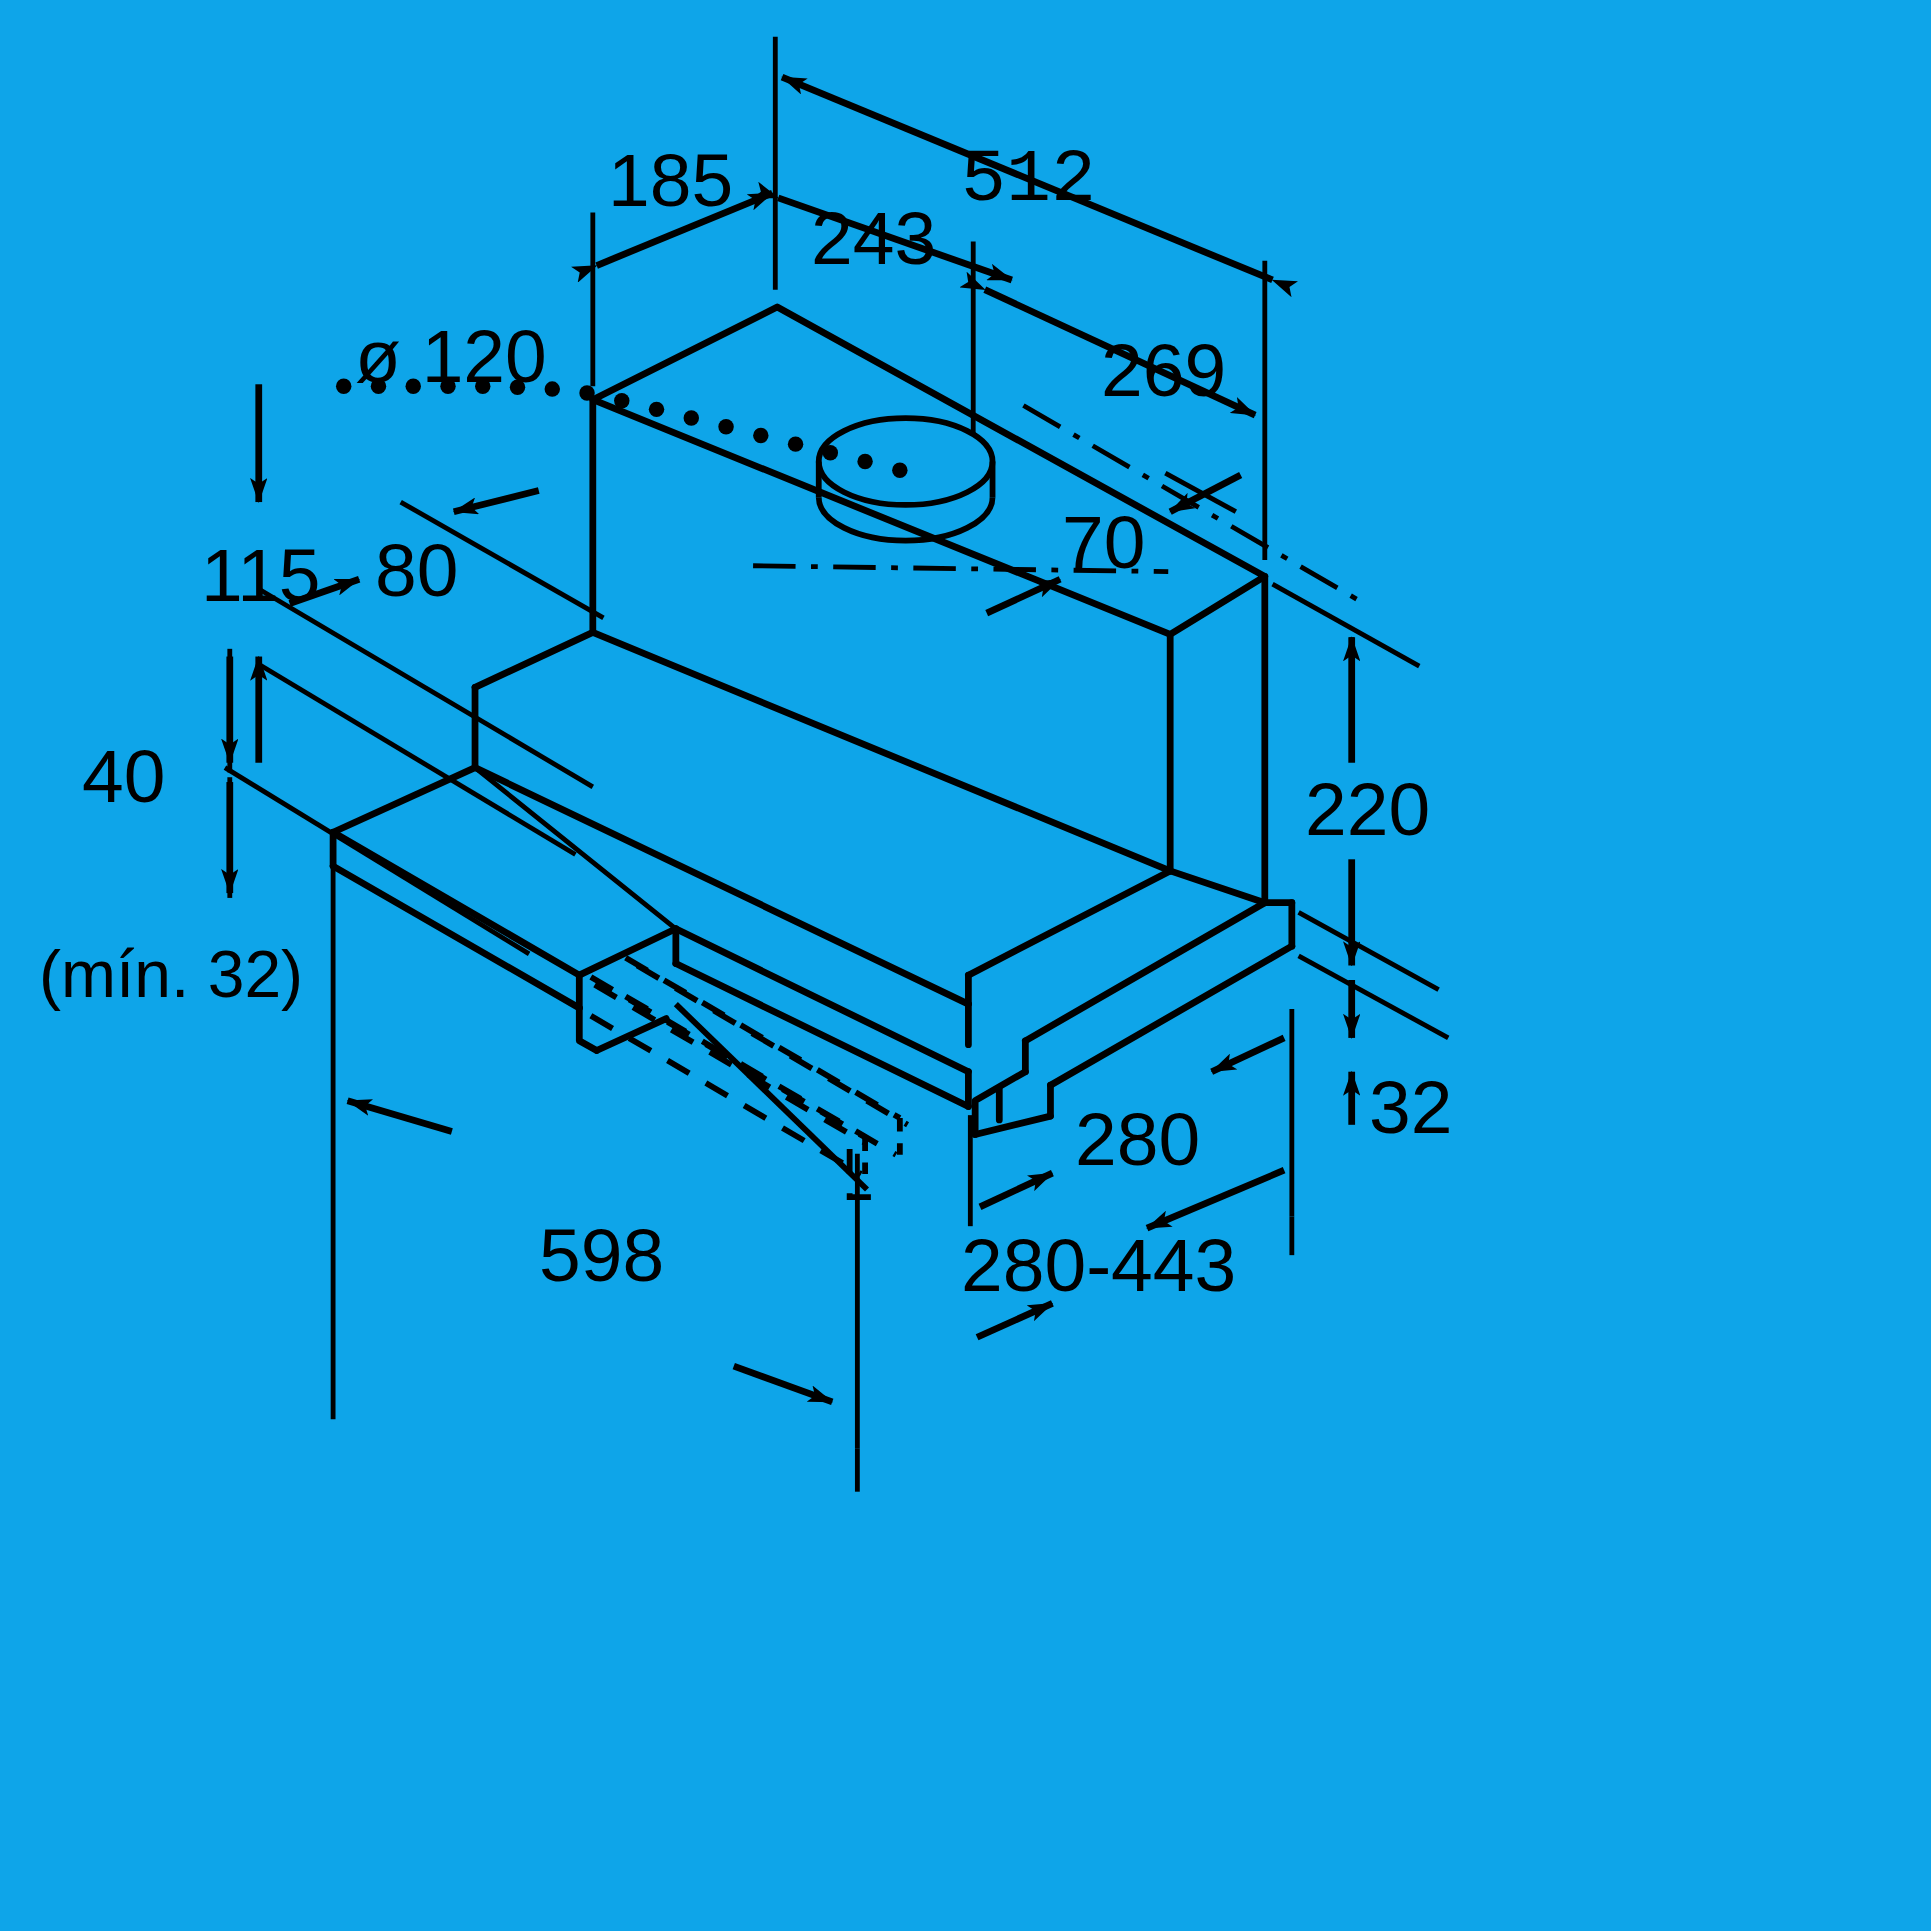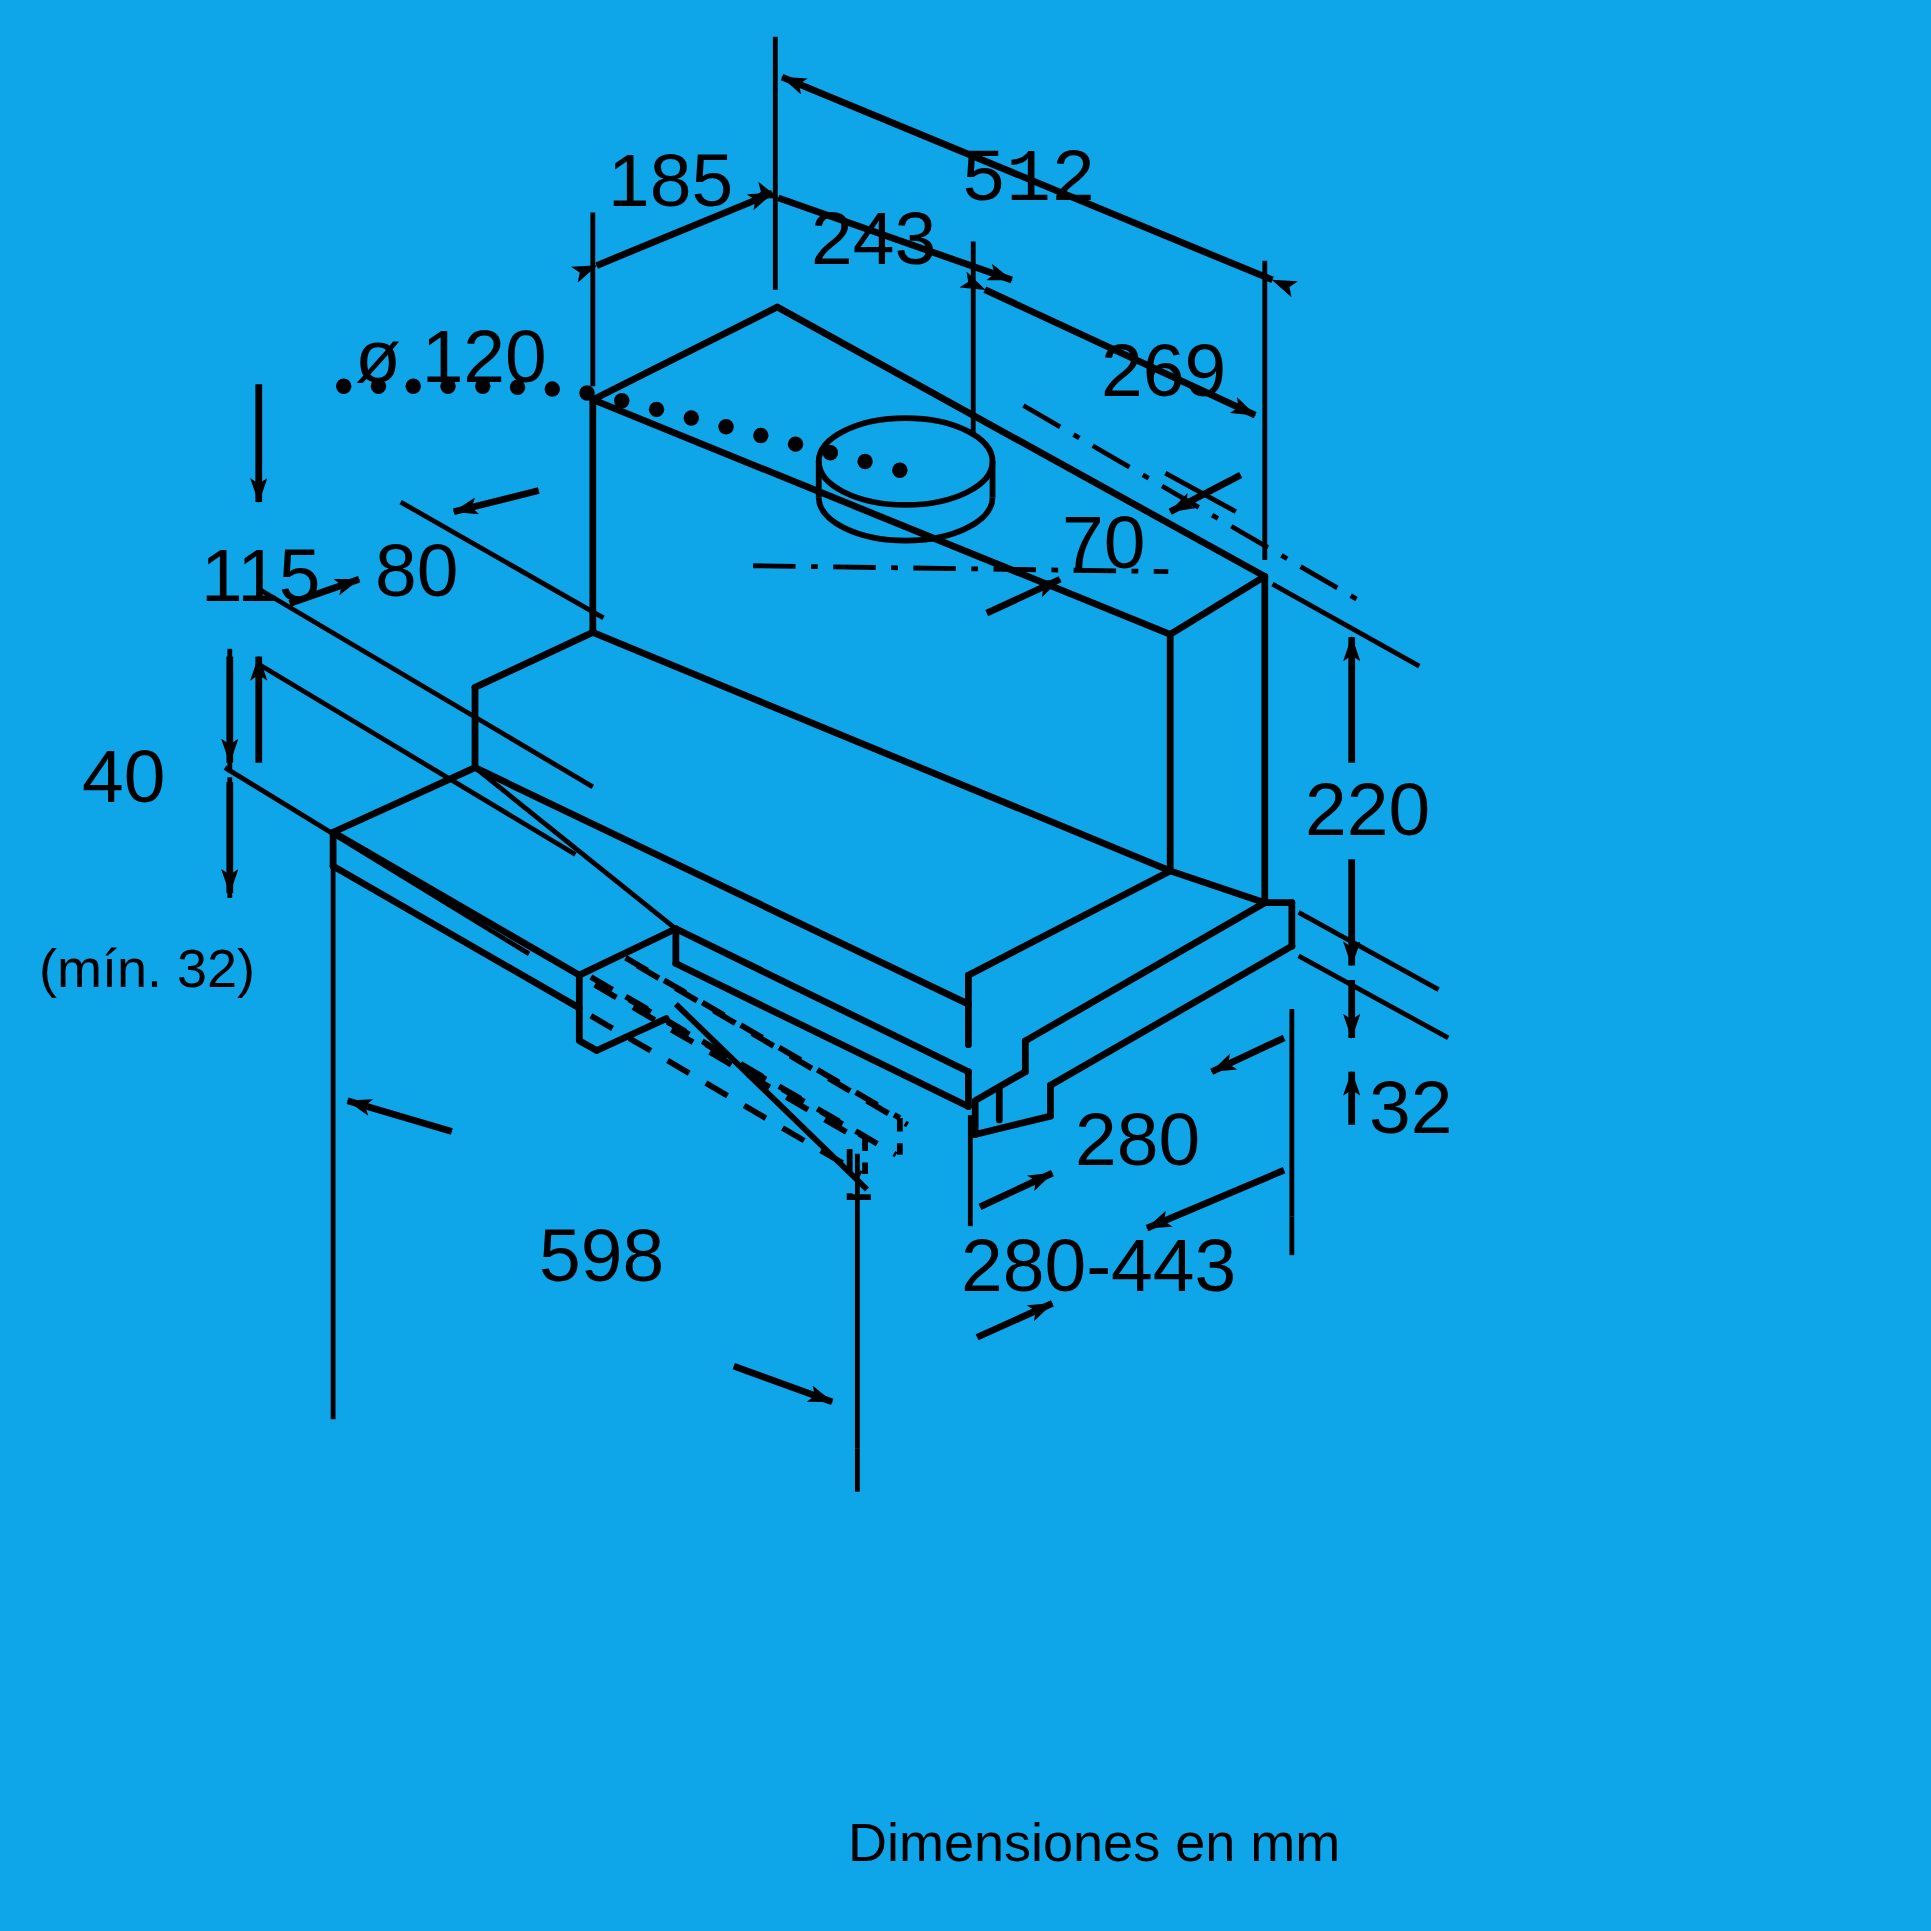--- a/index.html
+++ b/index.html
@@ -27,21 +27,21 @@
   }
   .dimtext {
     position: absolute;
     font-family: "Liberation Sans", sans-serif;
     color: #000000;
     white-space: nowrap;
     line-height: 1;
     font-weight: 400;
   }
   .t-big   { font-size: 75px; }
-  .t-cap   { font-size: 54px; }
+  .t-cap   { font-size: 66px; }
 </style>
 </head>
 <body>
 
 <div id="stage">
 
   <svg id="drawing" viewBox="0 0 2000 2000">
     <defs>
       <marker id="ah" markerWidth="26" markerHeight="18" refX="25" refY="9" orient="auto" markerUnits="userSpaceOnUse">
         <path d="M0,0 L26,9 L0,18 L6,9 Z" fill="#000"></path>
@@ -241,16 +241,15 @@
   <div class="dimtext t-big" style="left:1305px; top:772px;">220</div>
 
   <div class="dimtext t-big" style="left:1369px; top:1070px;">32</div>
 
   <div class="dimtext t-big" style="left:1075px; top:1077px;margin-top:25px;">280</div>
 
   <div class="dimtext t-big" style="left:539px; top:1218px;">598</div>
 
   <div class="dimtext t-big" style="left:961px; top:1228px;">280-443</div>
 
-  <div class="dimtext t-cap" style="left:848px; top:1815px;">Dimensiones en mm</div>
 
 </div>
 
 
 </body></html>

